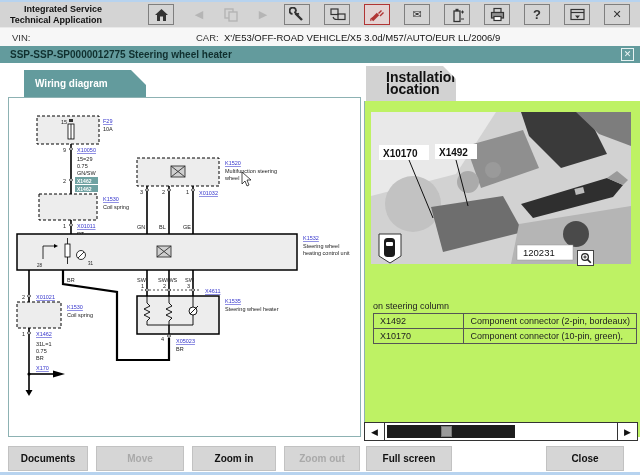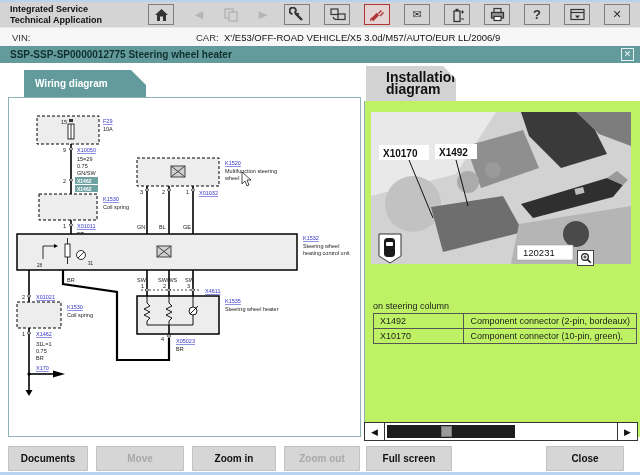--- a/index.html
+++ b/index.html
@@ -3,21 +3,21 @@
 <meta charset="utf-8">
 <style>
   * { margin:0; padding:0; box-sizing:border-box; }
   body { font-family:"Liberation Sans", sans-serif; background:#888; }
   .screen { position:relative; width:640px; height:475px; background:#ffffff; overflow:hidden; }
 
   .top-strip { position:absolute; left:0; top:0; width:640px; height:2px; background:#b7d3ef; }
   .bottom-strip { position:absolute; left:0; top:472px; width:640px; height:3px; background:#b7d3ef; }
 
   
-  .toolbar { position:absolute; left:0; top:2px; width:640px; height:26px; background:#d4d4d4; border-bottom:1px solid #e9e9e9; }
+  .toolbar { position:absolute; left:0; top:2px; width:640px; height:26px; background:#d4d4d4; border-bottom:1px solid #e9e9e9;text-align:right; }
   .app-title { position:absolute; left:10px; top:2px; font-size:9px; font-weight:bold; color:#111; line-height:10.5px; }
   .tbtn { position:absolute; top:2px; width:26px; height:21px; display:flex; align-items:center; justify-content:center; background:#d4d4d4; }
   .tbtn.en { border:1px solid #7f7f7f; }
   .tbtn.dis { border:none; color:#b3b3b3; }
   .tbtn.active { border:1px solid #b03434; background:#e4d4d4; }
   .tbtn .g { font-size:11px; color:#333; line-height:1; }
   .tbtn.dis .g { color:#b5b5b5; }
 
   
   .vin-row { position:absolute; left:0; top:28px; width:640px; height:18px; background:#f7f7f7; font-size:9.5px; color:#333; }
@@ -160,21 +160,21 @@
   <div class="doc-bar">
     <span class="doc-title">SSP-SSP-SP0000012775 Steering wheel heater</span>
     <span class="doc-close">✕</span>
   </div>
 
   <div class="tab-left">
     <span>Wiring diagram</span>
   </div>
   <div class="tab-right">
     <div>Installation</div>
-    <div>diagram</div>
+    <div>location</div>
   </div>
 
   <div class="left-panel">
     <svg width="351" height="338" viewBox="0 0 351 338">
 
       <rect x="28" y="18" width="62" height="28" fill="#ededed" stroke="#000" stroke-width="1" stroke-dasharray="3,2"></rect>
       <text class="dt" x="58" y="26" text-anchor="end">15</text>
       <rect x="60" y="21" width="4" height="3" fill="#333"></rect>
       <rect x="59" y="26" width="6" height="15" fill="#fff" stroke="#000" stroke-width="0.8"></rect>
       <line x1="62" y1="26" x2="62" y2="41" stroke="#000" stroke-width="0.8"></line>

